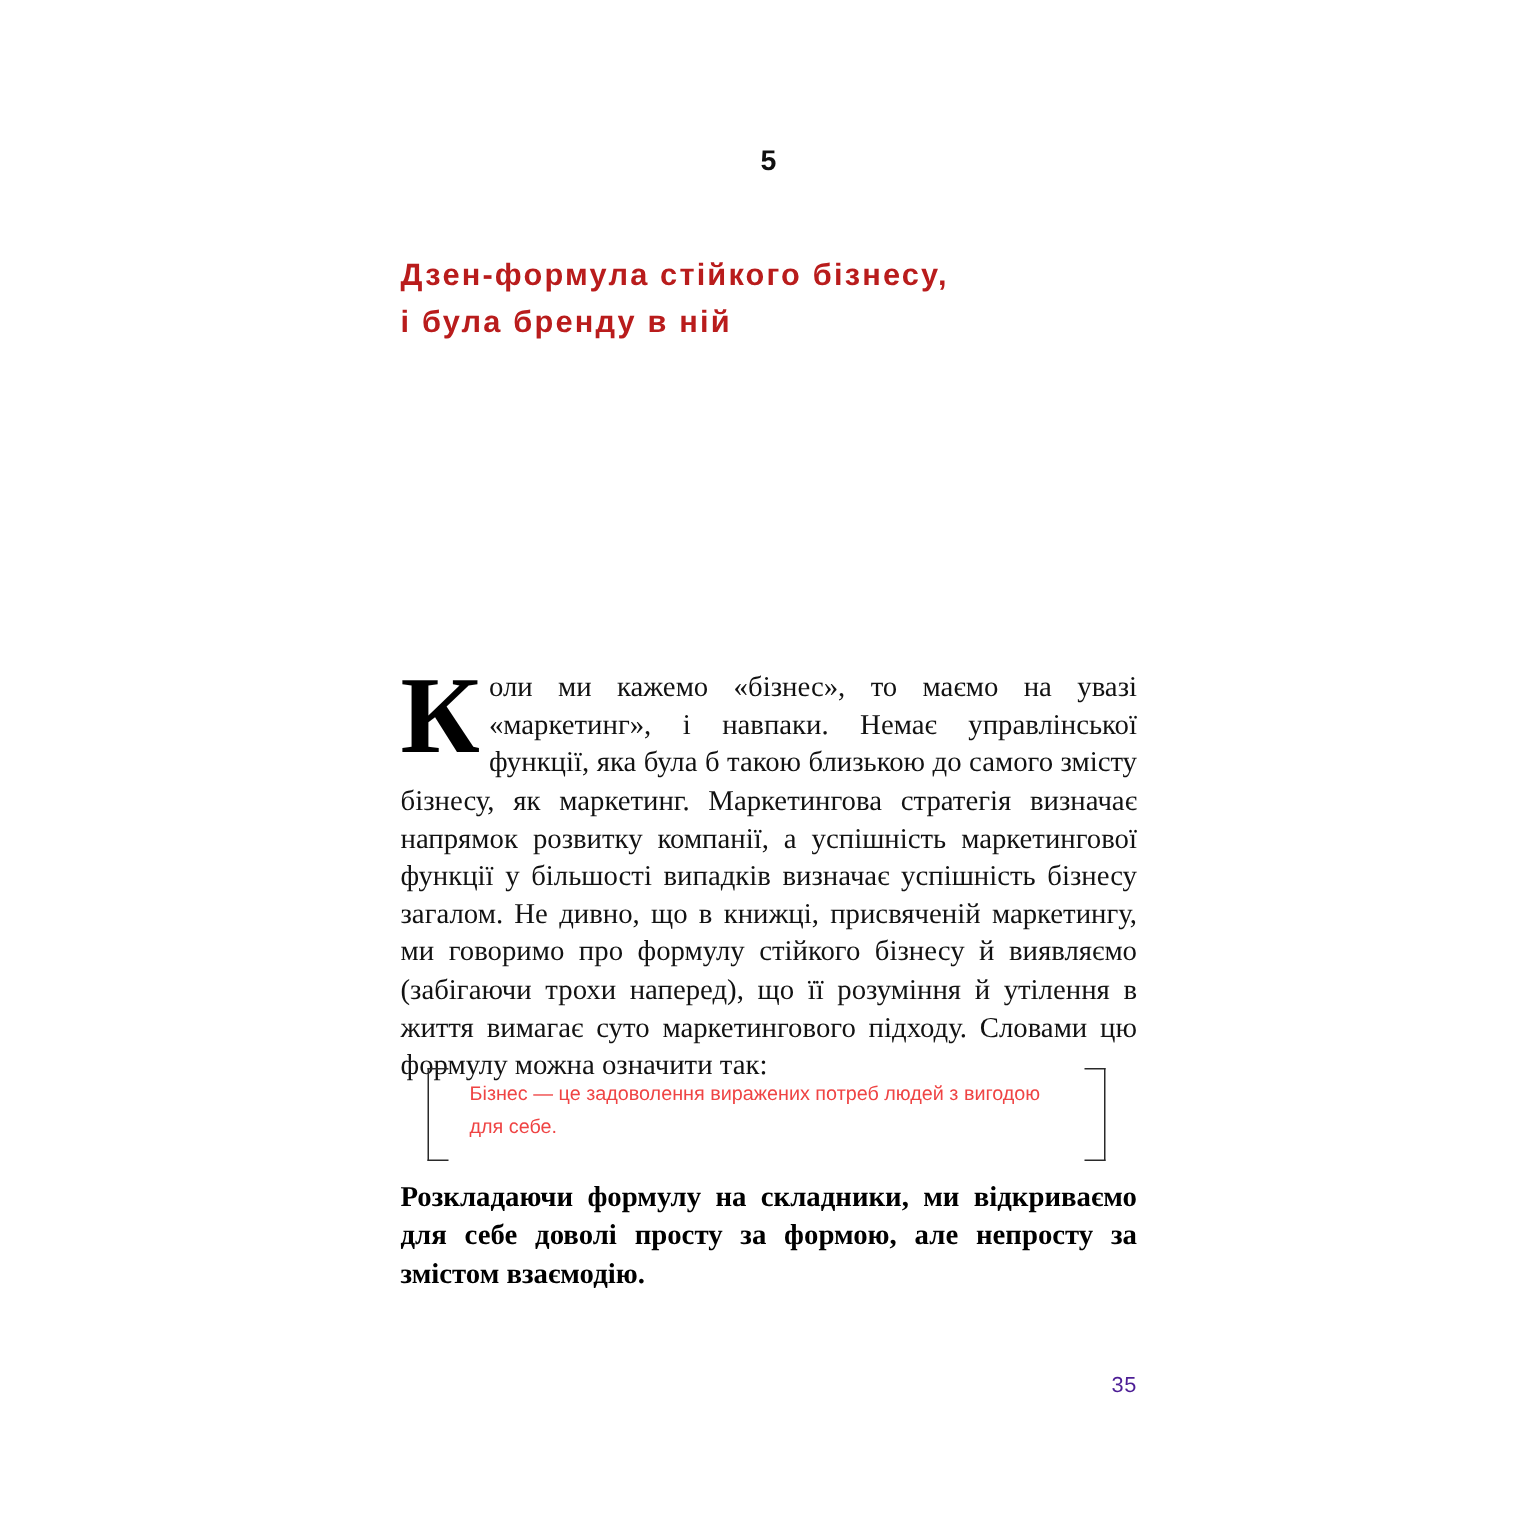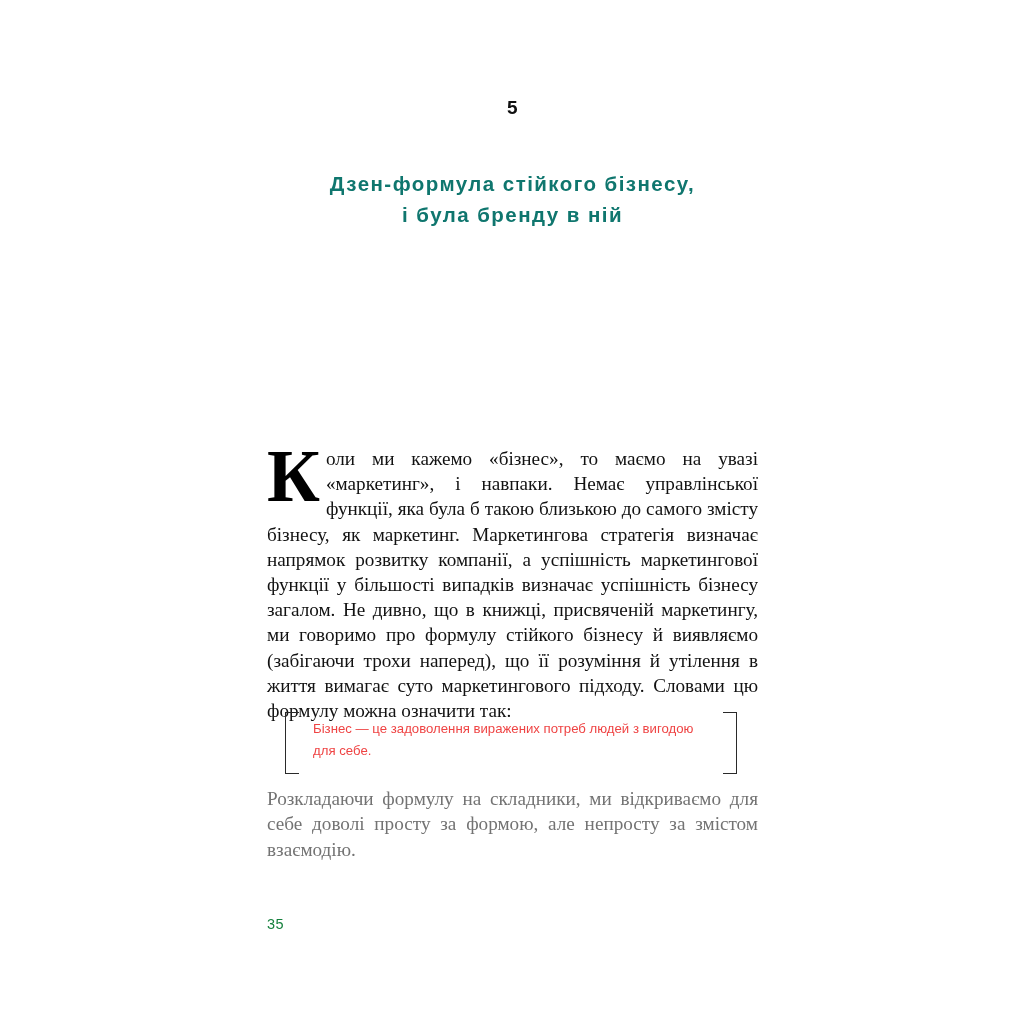--- a/index.html
+++ b/index.html
@@ -39,49 +39,50 @@
     color: #101010;
     line-height: 1;
   }
 
   
   .chapter-title {
     position: absolute;
     left: 267px;
     width: 491px;
     top: 154px;
-    text-align: center;
+    text-align: left;
     font-family: "Liberation Sans", "DejaVu Sans", sans-serif;
     font-weight: bold;
     font-size: 20.5px;
     line-height: 31px;
     letter-spacing: 1.45px;
-    color: #0f766e;
+    color: #b91c1c;
   }
   .chapter-title .title-line {
     display: block;
     white-space: nowrap;
   }
 
   
   .body-block {
     position: absolute;
     left: 267px;
     width: 491px;
     top: 446px;
   }
 
   p.body-text {
     margin: 0;
     font-size: 19.2px;
     line-height: 25.2px;
     text-align: justify;
     text-align-last: left;
-    color: #737373;
+    color: #000000;
     hyphens: manual;
+    font-weight: bold;
   }
   p.body-text.indent {
     text-indent: 26px;
   }
 
   
   .dropcap {
     float: left;
     font-family: "Liberation Serif", "DejaVu Serif", serif;
     font-weight: bold;
@@ -141,24 +142,24 @@
     color: #ef4444;
     text-align: left;
   }
 
   
   .folio {
     position: absolute;
     left: 267px;
     width: 491px;
     top: 916px;
-    text-align: left;
+    text-align: right;
     font-family: "Liberation Sans", "DejaVu Sans", sans-serif;
     font-size: 14.5px;
-    color: #15803d;
+    color: #4c1d95;
     letter-spacing: 0.4px;
   }
 </style>
 </head>
 <body>
 
 <div class="page">
 
   <div class="chapter-number">5</div>
 

